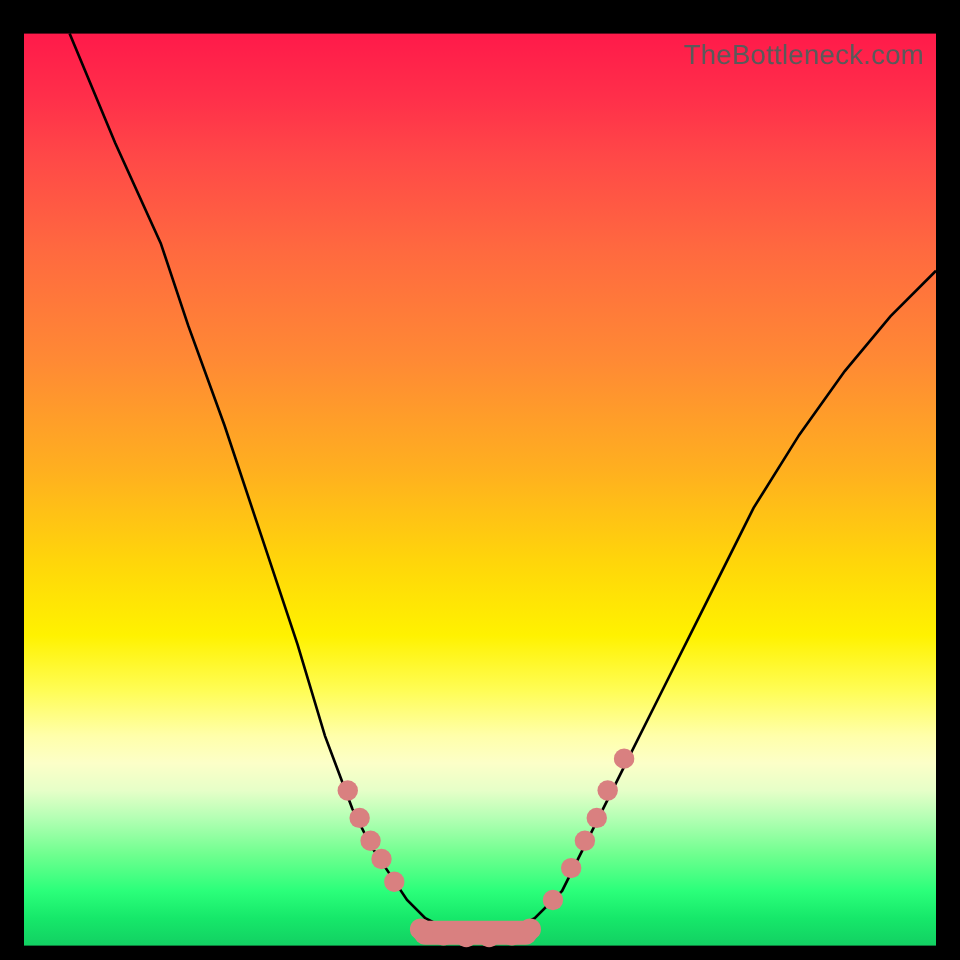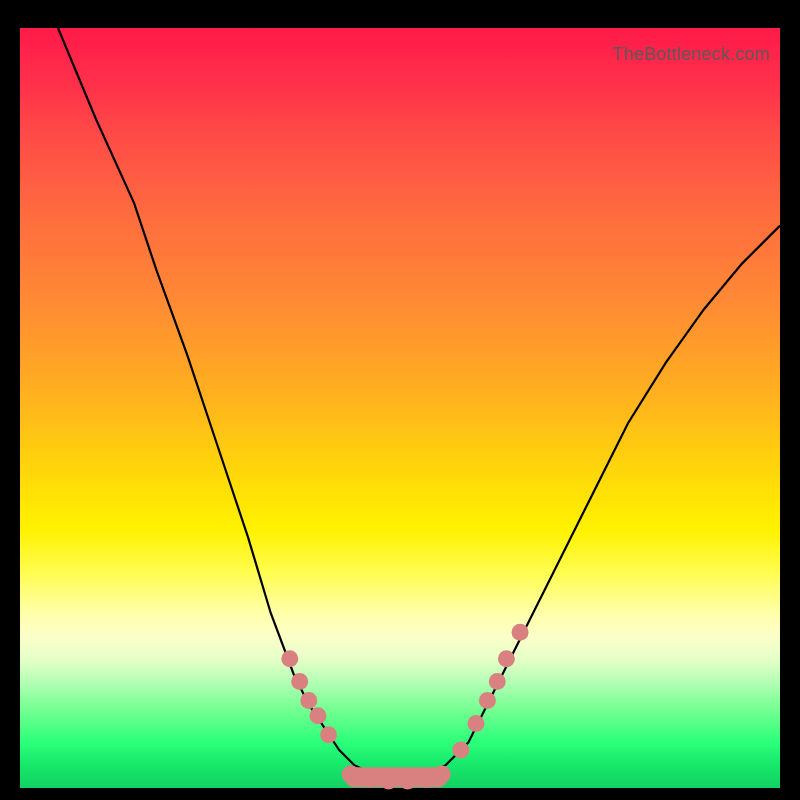--- a/index.html
+++ b/index.html
@@ -40,23 +40,23 @@
       #e6ffc8 83%,
       #b4ffb4 86%,
       #6fff8f 90%,
       #2bff7a 94%,
       #16e86a 97%,
       #12d062 100%
     );
   }
   .watermark {
     position: absolute;
-    top: 16px;
+    top: 4px;
     right: 10px;
-    font-size: 18px;
+    font-size: 23px;
     font-weight: 500;
     color: #5a5a5a;
     letter-spacing: 0.2px;
     user-select: none;
   }
   svg.curve {
     position: absolute;
     left: 0; top: 0;
     width: 760px;
     height: 760px;

